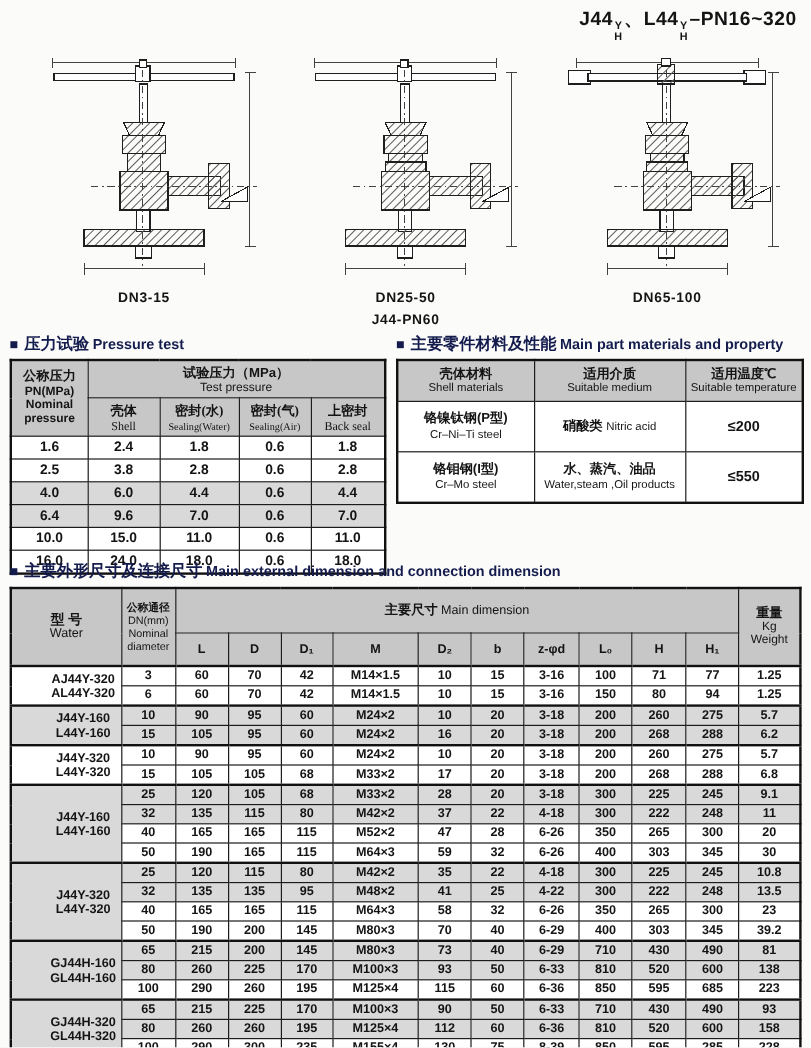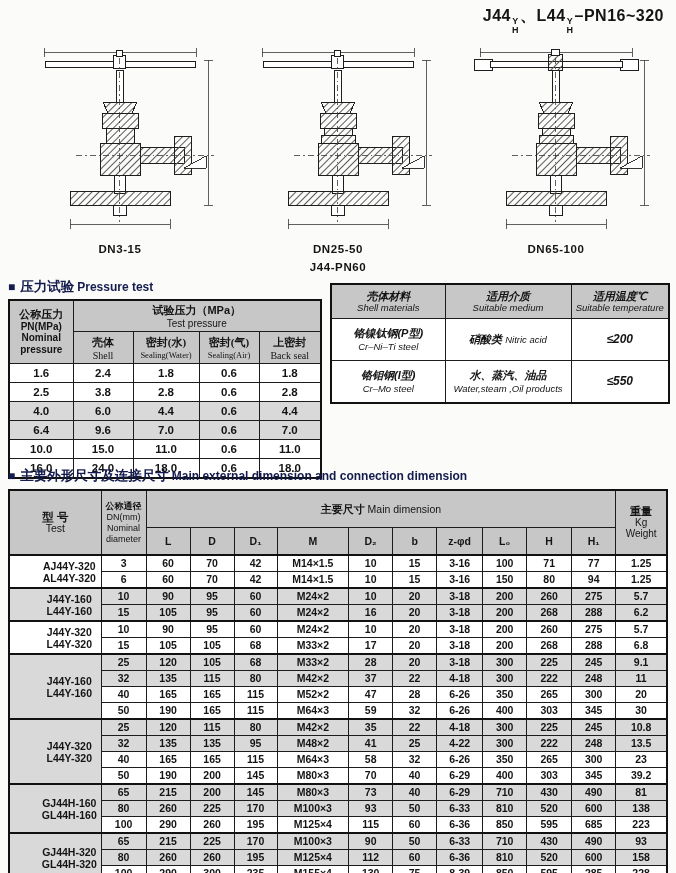--- a/index.html
+++ b/index.html
@@ -27,21 +27,21 @@
   th{background:#c7c7c7;font-weight:bold;}
   tr.shade td{background:#d9d9d9;}
   td.type-cell{background:#fff;}
   .zh{font-weight:bold;}
   .en-small{font-weight:normal;}
   
   .tables-row{position:absolute;top:279px;left:8px;width:660px;display:flex;justify-content:space-between;}
   .tcol-left{width:312px;}
   .tcol-right{width:338px;}
   .tcol-left table{width:312px;margin-top:4px;}
-  .tcol-right table{width:338px;margin-top:4px;font-style:italic;}
+  .tcol-right table{width:338px;margin-top:4px;}
   #pressure-table th .l1{font-size:11px;}
   #pressure-table th .l2{font-size:10px;}
   #pressure-table th .tiny{font-size:8.5px;font-weight:bold;}
   #pressure-table td{font-size:11.5px;font-weight:bold;height:18px;}
   #pressure-table .hrow2 th{height:31px;font-family:Liberation Serif, serif;}
   #pressure-table .pn-cell{font-size:10.5px;line-height:11.5px;}
   #materials-table th{height:33px;font-size:11px;line-height:12px;}
   #materials-table th .l2{font-size:9.5px;}
   #materials-table td{height:41px;font-size:11px;line-height:13px;}
   #materials-table td .en-small{font-size:9.5px;}
@@ -273,20 +273,23 @@
               <td>24.0</td>
               <td>18.0</td>
               <td>0.6</td>
               <td>18.0</td>
             </tr>
           </tbody>
       </table>
     </div>
 
     <div class="tcol-right">
+      <div class="sec-head">
+        <span class="sq">■</span><span class="zh">主要零件材料及性能</span><span class="en">Main part materials and property</span>
+      </div>
       <table id="materials-table" class="frame">
         <colgroup>
             <col style="width:114px">
             <col style="width:126px">
             <col style="width:98px">
           </colgroup>
         <tbody>
             <tr>
           <th>
                 <div>壳体材料</div>
@@ -341,21 +344,21 @@
         <col style="width:45px">
           <col style="width:43px">
           <col style="width:44px">
           <col style="width:43px">
         <col style="width:50px">
       </colgroup>
       <tbody>
           <tr class="hrow1">
         <th rowspan="2">
               <div style="font-size:11.5px">型 号</div>
-              <div style="font-weight:normal;font-size:10.5px">Test</div>
+              <div style="font-weight:normal;font-size:10.5px">Water</div>
             </th>
         <th rowspan="2">
           <div class="tiny">公称通径</div>
           <div class="tiny" style="font-weight:normal">DN(mm)</div>
           <div class="tiny" style="font-weight:normal">Nominal</div>
           <div class="tiny" style="font-weight:normal">diameter</div>
         </th>
         <th colspan="10"><span style="font-size:11px">主要尺寸</span>&nbsp;<span style="font-weight:normal;font-size:10.5px">Main dimension</span></th>
         <th rowspan="2">
           <div style="font-size:11px">重量</div>

